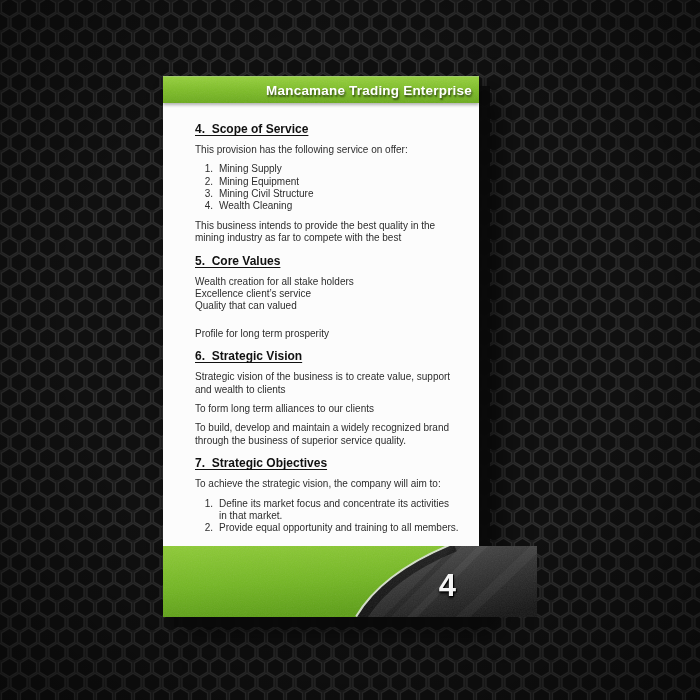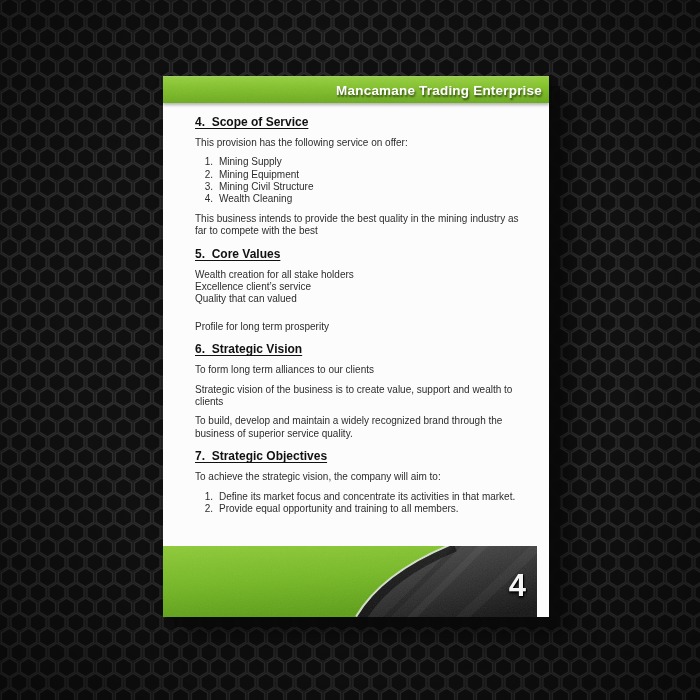--- a/index.html
+++ b/index.html
@@ -10,21 +10,21 @@
     overflow: hidden;
     background: #181818;
     font-family: "Liberation Sans", sans-serif;
   }
   .hex-bg { position: absolute; inset: 0; z-index: 0; }
 
   
   .card {
     position: absolute;
     left: 163px; top: 76px;
-    width: 386px; height: 541px;
+    width: 316px; height: 541px;
     background: #fcfcfc;
     z-index: 2;
     box-shadow: 11px 10px 0 rgba(10,10,10,0.92), 19px 17px 24px rgba(0,0,0,0.55);
   }
 
   
   .card-header {
     position: absolute; top: 0; left: 0; right: 0; height: 27px;
     background: linear-gradient(180deg, #95d03c 0%, #7fbe29 48%, #6cab1e 100%);
     border-top: 1px solid rgba(255,255,255,0.35);
@@ -37,21 +37,21 @@
     display: flex; align-items: center;
     color: #ffffff; font-size: 13.5px; font-weight: bold;
     letter-spacing: 0.2px;
     text-shadow: 1px 2px 2px rgba(0,0,0,0.6);
     z-index: 2;
   }
 
   
   .card-body {
     position: absolute; top: 27px; left: 0; right: 0; bottom: 71px;
-    padding: 10px 20px 0 32px;
+    padding: 17px 20px 0 32px;
     overflow: hidden;
     color: #2d2d2d;
     font-size: 10px; line-height: 12.4px;
   }
   .sec-heading {
     font-size: 12px; line-height: 13px; font-weight: bold; color: #111;
     text-decoration: underline;
     text-underline-offset: 2px;
     margin: 10px 0 8px;
   }
@@ -139,22 +139,22 @@
 
     <div class="sec-heading">5.&nbsp; Core Values</div>
     <div class="tight">
       <div>Wealth creation for all stake holders</div>
       <div>Excellence client’s service</div>
       <div>Quality that can valued</div>
     </div>
     <p class="para">Profile for long term prosperity</p>
 
     <div class="sec-heading">6.&nbsp; Strategic Vision</div>
+    <p class="para">Strategic vision of the business is to create value, support and wealth to clients</p>
     <p class="para">To form long term alliances to our clients</p>
-    <p class="para">Strategic vision of the business is to create value, support and wealth to clients</p>
     <p class="para">To build, develop and maintain a widely recognized brand through the business of superior service quality.</p>
 
     <div class="sec-heading">7.&nbsp; Strategic Objectives</div>
     <p class="para">To achieve the strategic vision, the company will aim to:</p>
     <div class="num-list">
       <div class="num-row">
           <span class="num">1.</span>
           <span>Define its market focus and concentrate its activities in that market.</span>
         </div>
       <div class="num-row">

